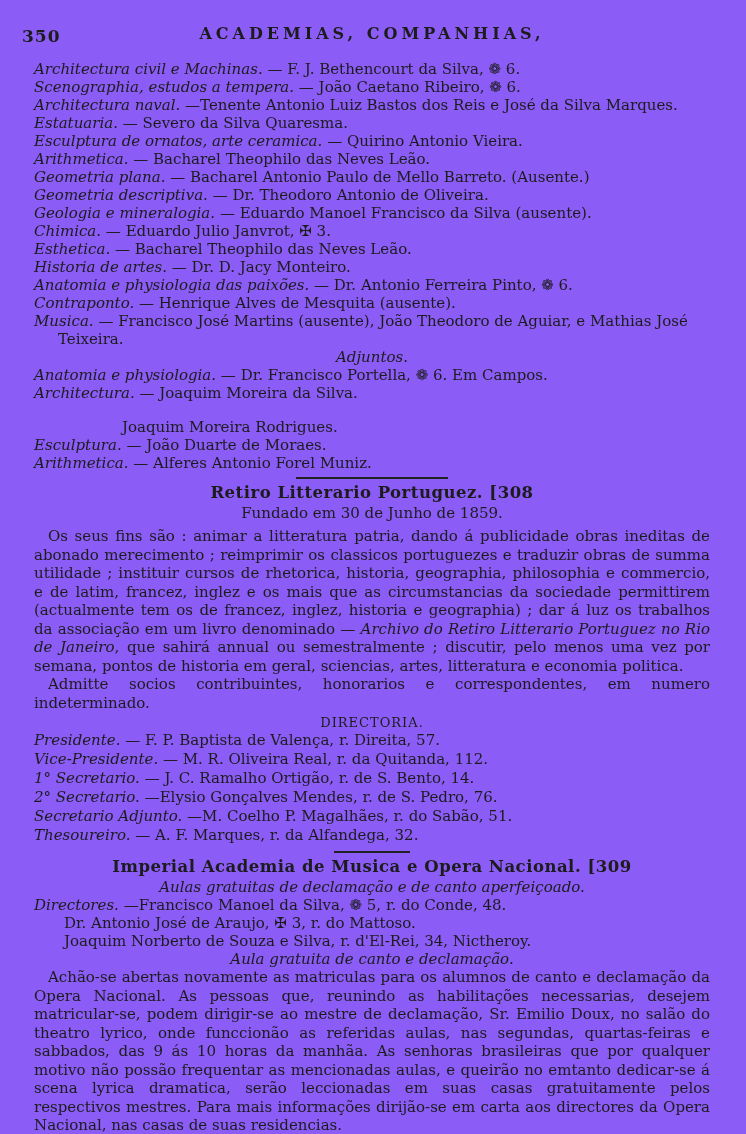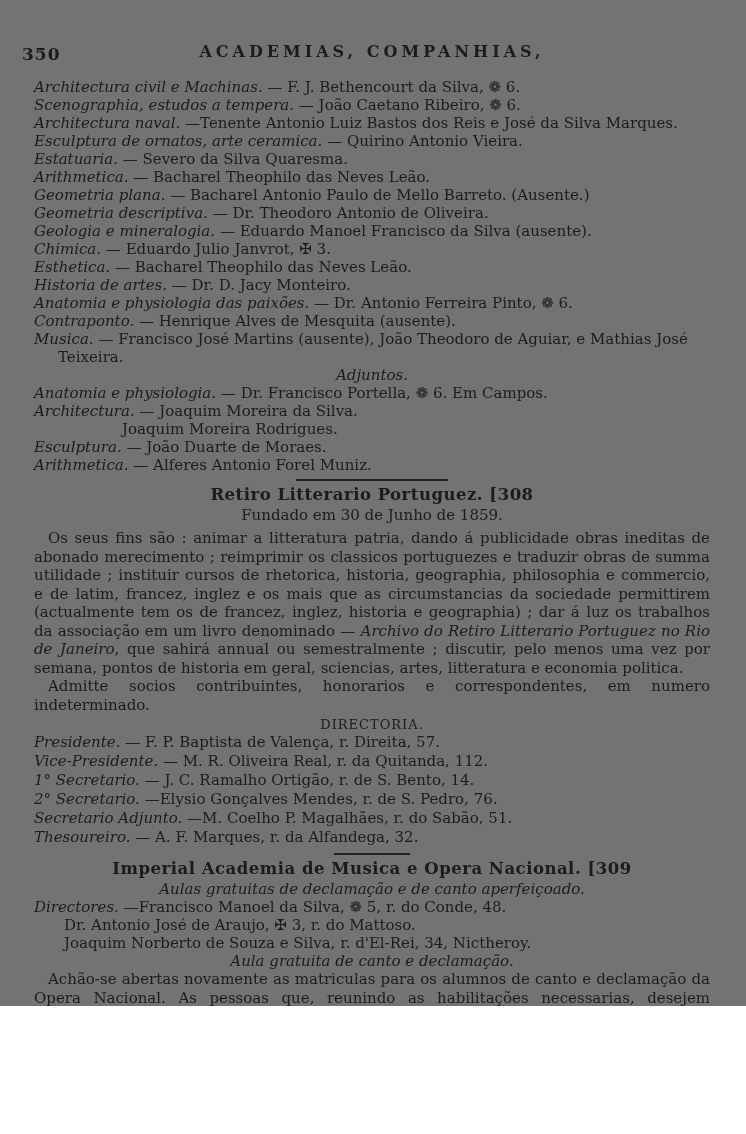--- a/index.html
+++ b/index.html
@@ -1,36 +1,36 @@
 <!DOCTYPE html>
 <html><head>
 <meta charset="utf-8">
 <style>
   html,body{margin:0;padding:0;background:#ffffff;}
   .page{
     position:relative;
-    width:746px;height:1006px;
-    background:#737373;
+    width:746px;height:1134px;
+    background:#8b5cf6;
     overflow:hidden;
     font-family:"DejaVu Serif","Liberation Serif",serif;
     color:#1c1c1c;
     box-sizing:border-box;
-    padding:42px 36px 0 34px;
+    padding:24px 36px 0 34px;
   }
   
   .hdr{position:relative;height:26px;margin-bottom:10px;}
   .pagenum{position:absolute;left:-12px;top:2px;font-size:17px;font-weight:bold;letter-spacing:1px;}
   .runtitle{text-align:center;font-size:16px;font-weight:bold;letter-spacing:4px;
     font-family:"DejaVu Serif","Liberation Serif",serif;}
   
   .entries{font-size:15px;line-height:18px;}
   .entry{padding-left:24px;text-indent:-24px;}
   .entry .term{font-style:italic;}
   .entry .cont{display:block;text-indent:0;}
-  .entry.deep{padding-left:88px;text-indent:0;}
+  .entry.deep{padding-left:88px;text-indent:0;margin-top:16px;}
   .dirs .entry{padding-left:30px;text-indent:-30px;}
   .center-it{font-style:italic;text-align:center;font-size:15px;line-height:18px;margin:0;}
   
   .rule-short{border:none;border-top:2px solid #222;width:152px;margin:5px auto 4px;}
   .rule-tiny{border:none;border-top:2px solid #222;width:76px;margin:6px auto 4px;}
   
   h2{font-size:16.5px;font-weight:bold;text-align:center;margin:3px 0 2px;letter-spacing:0.5px;}
   .founded{text-align:center;font-size:15px;margin:0 0 4px;line-height:19px;}
   .smallcaps-head{text-align:center;font-size:13px;letter-spacing:1px;margin:3px 0 1px;font-weight:normal;}
   
@@ -46,22 +46,22 @@
 
   <div class="hdr">
     <span class="pagenum">350</span>
     <div class="runtitle">ACADEMIAS, COMPANHIAS,</div>
   </div>
 
   <div class="entries">
     <div class="entry"><span class="term">Architectura civil e  Machinas.</span> <span>— F. J. Bethencourt da Silva, ❁ 6.</span></div>
     <div class="entry"><span class="term">Scenographia, estudos a tempera.</span> <span>— João Caetano Ribeiro, ❁ 6.</span></div>
     <div class="entry"><span class="term">Architectura naval.</span> <span>—Tenente Antonio Luiz Bastos dos Reis e José da Silva Marques.</span></div>
+    <div class="entry"><span class="term">Estatuaria.</span> <span>— Severo da Silva Quaresma.</span></div>
     <div class="entry"><span class="term">Esculptura de ornatos, arte ceramica.</span> <span>— Quirino Antonio Vieira.</span></div>
-    <div class="entry"><span class="term">Estatuaria.</span> <span>— Severo da Silva Quaresma.</span></div>
     <div class="entry"><span class="term">Arithmetica.</span> <span>— Bacharel Theophilo das Neves Leão.</span></div>
     <div class="entry"><span class="term">Geometria plana.</span> <span>— Bacharel Antonio Paulo de Mello Barreto. (Ausente.)</span></div>
     <div class="entry"><span class="term">Geometria descriptiva.</span> <span>— Dr. Theodoro Antonio de Oliveira.</span></div>
     <div class="entry"><span class="term">Geologia e mineralogia.</span> <span>— Eduardo Manoel Francisco da Silva (ausente).</span></div>
     <div class="entry"><span class="term">Chimica.</span> <span>— Eduardo Julio Janvrot, ✠ 3.</span></div>
     <div class="entry"><span class="term">Esthetica.</span> <span>— Bacharel Theophilo das Neves Leão.</span></div>
     <div class="entry"><span class="term">Historia de artes.</span> <span>— Dr.  D. Jacy Monteiro.</span></div>
     <div class="entry"><span class="term">Anatomia e physiologia das paixões.</span> <span>— Dr. Antonio Ferreira Pinto, ❁ 6.</span></div>
     <div class="entry"><span class="term">Contraponto.</span> <span>— Henrique Alves de Mesquita (ausente).</span></div>
     <div class="entry"><span class="term">Musica.</span> <span>— Francisco José Martins (ausente), João Theodoro de Aguiar, e Mathias  José</span><span class="cont">Teixeira.</span></div>

